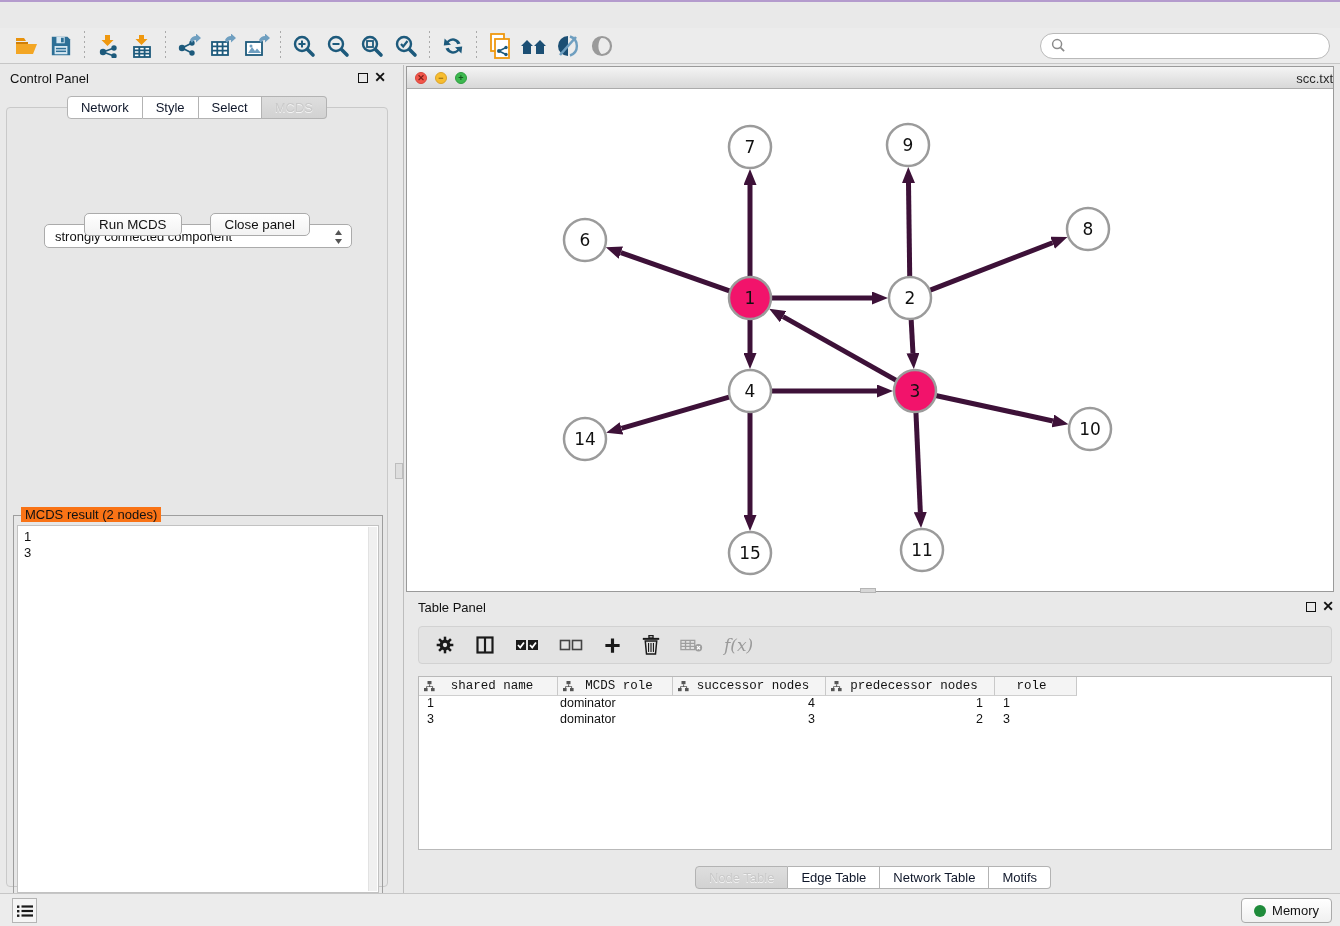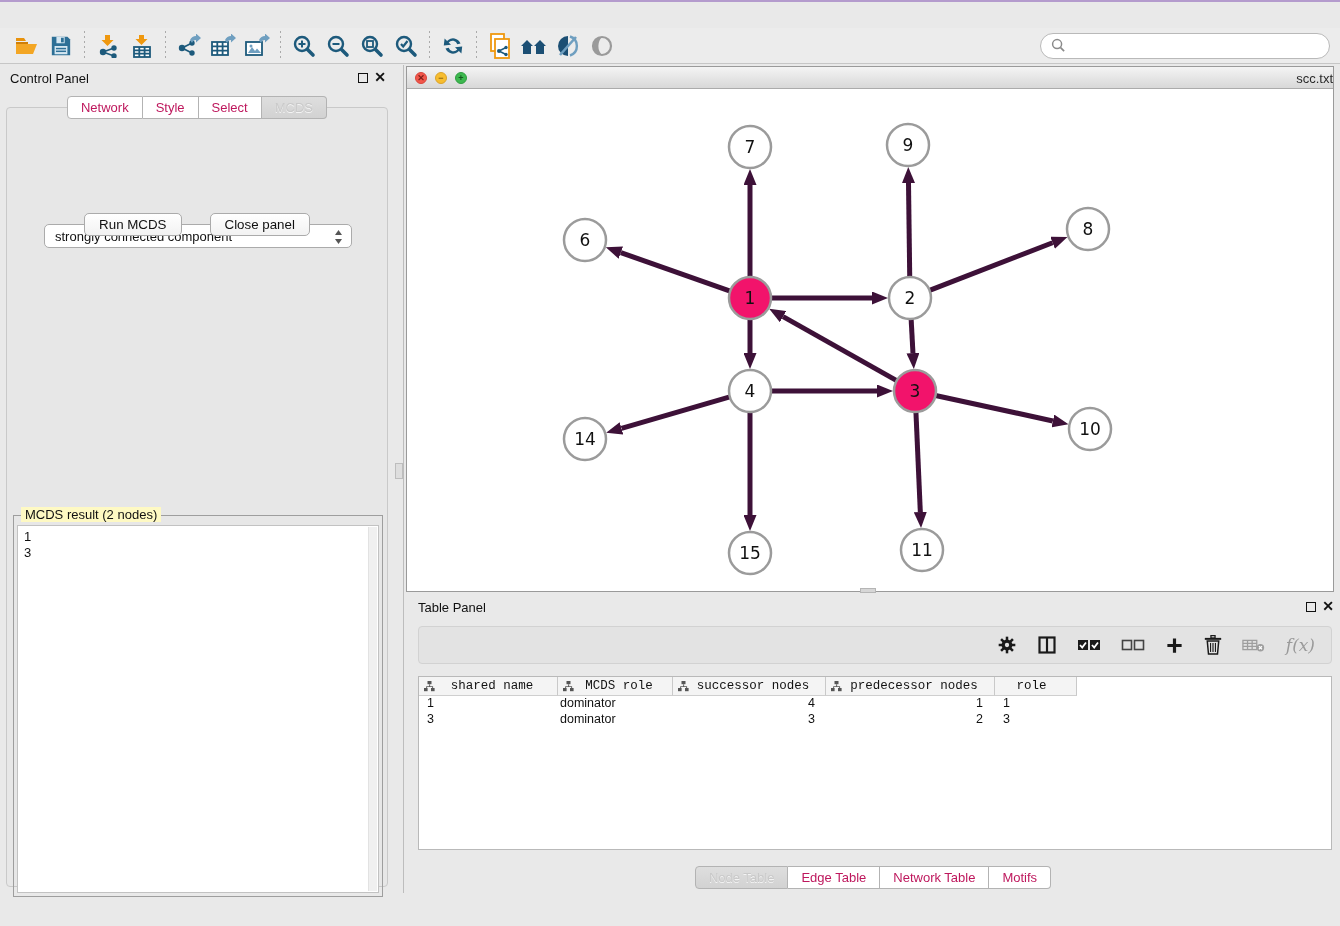--- a/index.html
+++ b/index.html
@@ -28,33 +28,33 @@
   
   #control-panel { position:absolute; left:0; top:65px; width:394px; height:828px; }
   #cp-header { position:absolute; left:10px; top:6px; }
   .mini-float { position:absolute; top:8px; width:10px; height:10px; border:1.6px solid #111; }
   .mini-close { position:absolute; top:5px; font-size:14px; font-weight:bold; color:#111; line-height:14px; }
   #cp-float { right:26px; } #cp-close { right:8px; }
   #cp-inner { position:absolute; left:6px; top:42px; width:382px; height:780px;
     border:1px solid #c9c9c9; border-radius:4px; background:#e7e7e7; }
   .seg-tabs { position:absolute; left:0; right:0; display:flex; justify-content:center; }
   #cp-tabs { top:31px; z-index:3; }
-  .seg { background:#fff; border:1px solid #b3b3b3; border-left:none; padding:3px 13px; color:#be185d; cursor:default; }
+  .seg { background:#fff; border:1px solid #b3b3b3; border-left:none; padding:3px 13px; color:#0f172a; cursor:default; }
   .seg:first-child { border-left:1px solid #b3b3b3; border-radius:4px 0 0 4px; }
   .seg:last-child { border-radius:0 4px 4px 0; }
   .seg.active { background:linear-gradient(#dedede,#d2d2d2); color:#c9c9c9; text-shadow:0 1px 0 #f4f4f4; }
   #opt-label { position:absolute; left:0; right:0; top:95px; text-align:center; }
   #criterion-select { position:absolute; left:44px; top:115px; width:308px; height:24px; background:#fff;
     border:1px solid #ababab; border-radius:5px; display:flex; align-items:center; padding:0 26px 0 10px;margin-top:44px; }
   #criterion-chevrons { position:absolute; right:8px; top:4px; }
   #cp-buttons { position:absolute; left:0; right:0; top:148px; display:flex; justify-content:center; gap:28px; }
   .mac-btn { background:linear-gradient(#ffffff,#f2f2f2); border:1px solid #ababab; border-radius:5px;
     padding:3px 14px; color:#111; }
   #result-box { position:absolute; left:13px; top:450px; width:370px; height:382px; border:1px solid #9e9e9e; }
-  #result-legend { position:absolute; top:-9px; left:7px; background:#fef9c3; padding:0 4px; }
+  #result-legend { position:absolute; top:-9px; left:7px; background:#f97316; padding:0 4px; }
   #result-white { position:absolute; left:3px; top:9px; right:3px; bottom:3px; background:#fff; border:1px solid #c2c2c2; }
   #result-items { position:absolute; inset:1px 11px 1px 1px; padding:2px 5px; line-height:16px; }
   #result-scroll { position:absolute; top:1px; bottom:1px; right:1px; width:9px; background:#f0f0f0; border-left:1px solid #e2e2e2; }
 
   
   #v-splitter { position:absolute; left:394px; top:65px; width:12px; height:828px; }
   #v-splitter .line { position:absolute; right:2px; top:0; bottom:0; width:1px; background:#bdbdbd; }
   #v-handle { position:absolute; left:1px; top:398px; width:8px; height:16px; background:#dedede;
     border:1px solid #bdbdbd; }
 
@@ -71,21 +71,21 @@
   #net-title { position:absolute; left:0; right:0; top:4px; text-align:right; color:#2a2a2a; }
   #net-canvas { position:absolute; left:0; top:22px; right:0; bottom:0; background:#fff; }
   #net-bottom-handle { position:absolute; left:453px; bottom:-2px; width:16px; height:5px;
     background:#d6d6d6; border:1px solid #b5b5b5; }
 
   
   #table-panel { position:absolute; left:406px; top:594px; width:934px; height:292px; }
   #tp-header { position:absolute; left:12px; top:6px; }
   #tp-float { right:24px; } #tp-close { right:6px; }
   #tp-toolbar { position:absolute; left:12px; top:32px; width:914px; height:38px; background:#e3e3e3;
-    border:1px solid #d2d2d2; border-radius:4px; display:flex; align-items:center; gap:20px; padding:0 16px;justify-content:flex-end; }
+    border:1px solid #d2d2d2; border-radius:4px; display:flex; align-items:center; gap:20px; padding:0 16px; }
   .tp-icon { display:flex; align-items:center; justify-content:center; }
   #fx-icon { font-family:"DejaVu Serif", serif; font-style:italic; font-size:17px; color:#9a9a9a; }
   #data-table { position:absolute; left:12px; top:82px; width:914px; height:174px; background:#fff;
     border:1px solid #b9b9b9; overflow:hidden; }
   #thead { display:flex; height:19px; }
   .th { background:#f4f4f4; border-right:1px solid #c9c9c9; border-bottom:1px solid #cfcfcf;
     display:flex; align-items:center; font-size:12.5px; position:relative; }
   .th .th-label { flex:1; text-align:center; padding-right:8px;font-family:Liberation Mono, monospace; }
   .th .col-icon { margin-left:5px; flex:0 0 auto; }
   .tr { display:flex; height:16px; font-size:12.5px; }
@@ -498,14 +498,34 @@
 
     <div id="tp-strip"></div>
     <div class="seg-tabs" id="tp-tabs">
         <div class="seg active">Node Table</div>
         <div class="seg">Edge Table</div>
         <div class="seg">Network Table</div>
         <div class="seg">Motifs</div>
       </div>
   </div>
 
+  <div id="status-bar">
+    <div id="list-btn">
+      <svg width="16" height="14" viewBox="0 0 16 14">
+          <g stroke="#1a1a1a" stroke-width="2.2">
+            <line x1="4.5" y1="2.5" x2="16" y2="2.5"></line>
+            <line x1="4.5" y1="7" x2="16" y2="7"></line>
+            <line x1="4.5" y1="11.5" x2="16" y2="11.5"></line>
+          </g>
+          <g fill="#1a1a1a">
+            <rect x="0" y="1.5" width="2.4" height="2.4"></rect>
+            <rect x="0" y="6" width="2.4" height="2.4"></rect>
+            <rect x="0" y="10.5" width="2.4" height="2.4"></rect>
+          </g>
+        </svg>
+    </div>
+    <div id="memory-btn">
+      <span id="memory-dot"></span>
+      <span>Memory</span>
+    </div>
+  </div>
 
 </div>
 
 </body></html>

